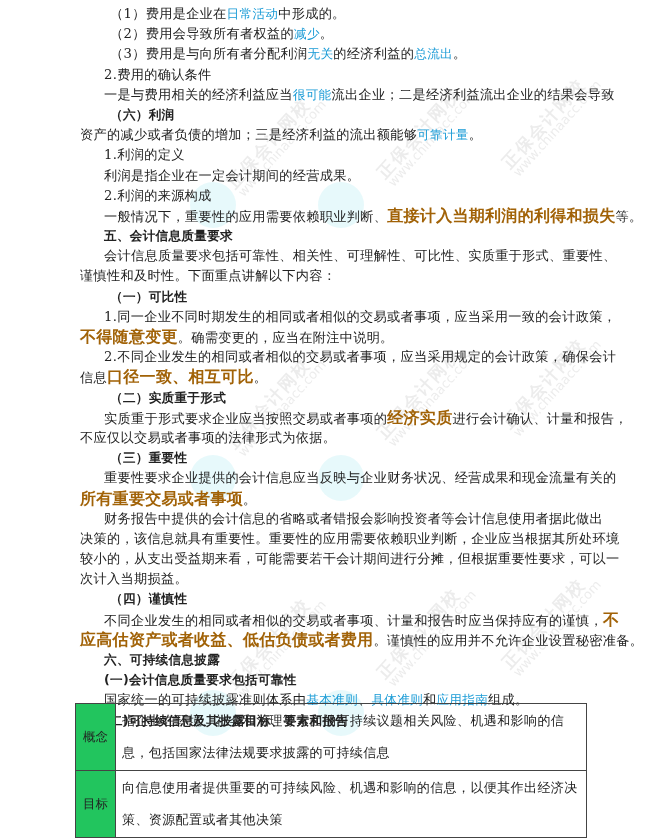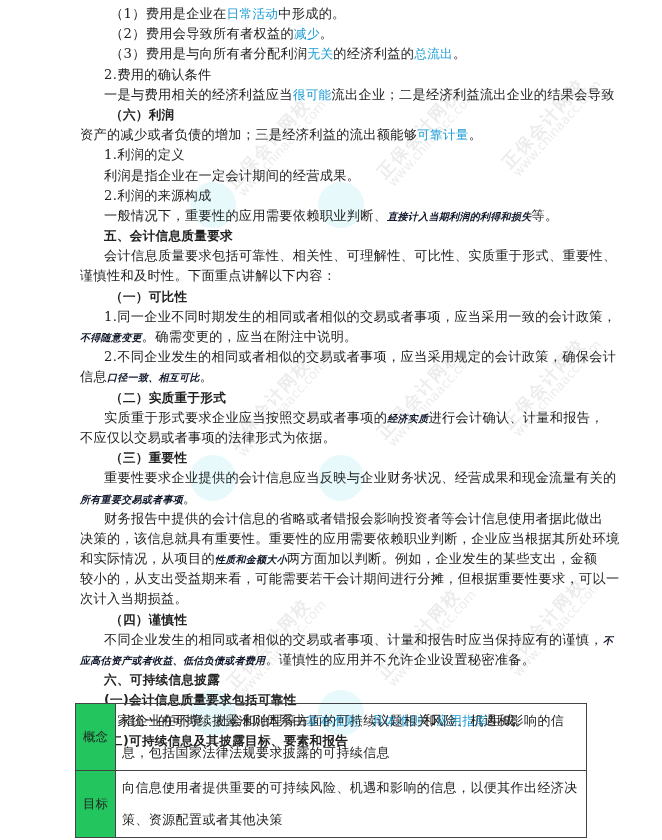--- a/index.html
+++ b/index.html
@@ -8,21 +8,21 @@
       font-family: "DejaVu Serif", "Liberation Serif", serif;
       color: #222222;
       font-size: 13.2px;
     }
     .page { position: absolute; left: 80px; top: 4px; width: 510px; }
     .line { height: 20.2px; line-height: 20.2px; white-space: nowrap; letter-spacing: 0.3px; }
     .ind1 { padding-left: 24px; }
     .ind2 { padding-left: 30px; }
     .bold { font-family: "DejaVu Sans", "Liberation Sans", sans-serif; font-weight: bold; font-size: 12.6px; }
     .blue { color: #1a9bd6; font-family: "DejaVu Sans", "Liberation Sans", sans-serif; font-size: 12.6px; }
-    .red { color: #0f172a; font-family: "DejaVu Sans", "Liberation Sans", sans-serif; font-size: 10px; font-style: italic; }
+    .red { color: #a16207; font-family: "DejaVu Sans", "Liberation Sans", sans-serif; font-size: 16px; }
     .red.b { font-weight: bold; }
     .wm { position: absolute; pointer-events: none; color: rgba(150,150,150,0.18); font-family: "DejaVu Sans", sans-serif;
           transform: rotate(-48deg); white-space: nowrap; font-size: 13px; line-height: 14px; }
     .wm .big { font-size: 17px; font-weight: bold; letter-spacing: 2px; }
     .wmlogo { position: absolute; width: 46px; height: 46px; border-radius: 50%; background: rgba(120, 220, 235, 0.18); pointer-events: none; }
     table.info { position: absolute; left: 75px; top: 703px; width: 512px; border-collapse: collapse; font-size: 13px; }
     table.info td { border: 1.5px solid #444; vertical-align: middle; }
     table.info td.k { width: 37px; background: #22c55e; text-align: center; font-family: "DejaVu Sans", "Liberation Sans", sans-serif; font-size: 12.5px; }
     table.info td.v { padding: 0 8px 0 6px; line-height: 32px; height: 66px; letter-spacing: 0.4px; }
   </style>
@@ -120,23 +120,20 @@
   </div>
   <div class="line">不应仅以交易或者事项的法律形式为依据。</div>
 
   <div class="line ind2 bold">（三）重要性</div>
   <div class="line ind1">重要性要求企业提供的会计信息应当反映与企业财务状况、经营成果和现金流量有关的</div>
   <div class="line">
     <span class="red b">所有重要交易或者事项</span><span>。</span>
   </div>
   <div class="line ind1">财务报告中提供的会计信息的省略或者错报会影响投资者等会计信息使用者据此做出</div>
   <div class="line">决策的，该信息就具有重要性。重要性的应用需要依赖职业判断，企业应当根据其所处环境</div>
-  <div class="line">
-    <span>和实际情况，从项目的</span><span class="red b">性质和金额大小</span><span>两方面加以判断。例如，企业发生的某些支出，金额</span>
-  </div>
   <div class="line">较小的，从支出受益期来看，可能需要若干会计期间进行分摊，但根据重要性要求，可以一</div>
   <div class="line">次计入当期损益。</div>
 
   <div class="line ind2 bold">（四）谨慎性</div>
   <div class="line ind1">
     <span>不同企业发生的相同或者相似的交易或者事项、计量和报告时应当保持应有的谨慎，</span><span class="red b">不</span>
   </div>
   <div class="line">
     <span class="red b">应高估资产或者收益、低估负债或者费用</span><span>。谨慎性的应用并不允许企业设置秘密准备。</span>
   </div>

